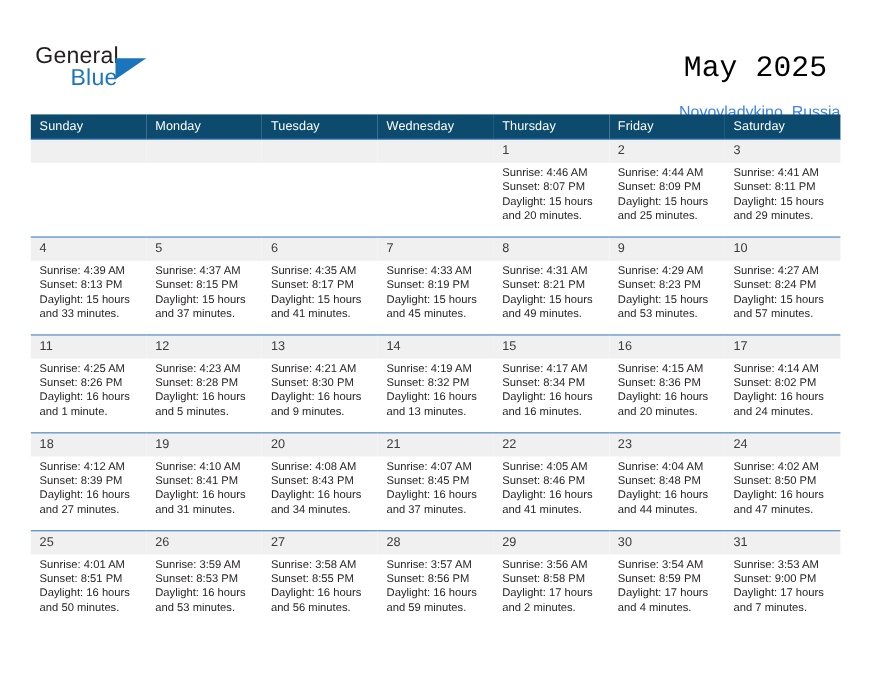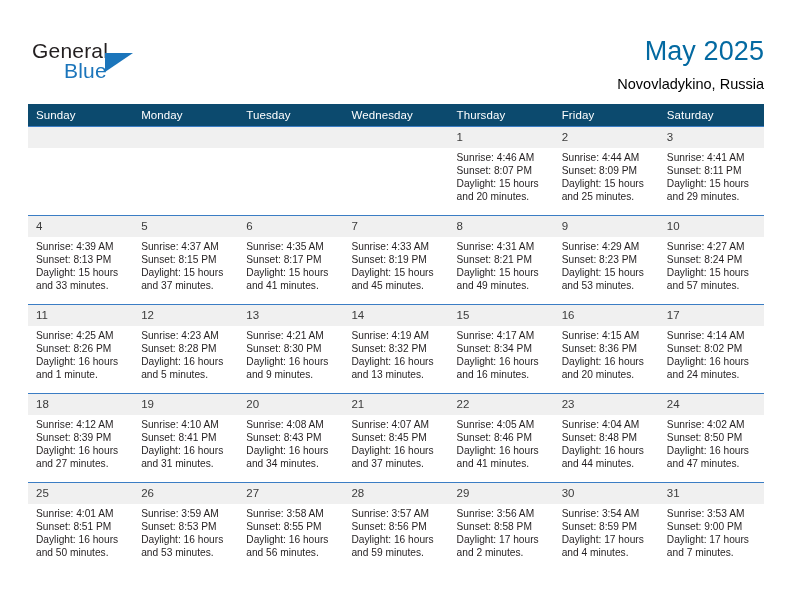--- a/index.html
+++ b/index.html
@@ -63,29 +63,30 @@
   }
 
   .titles {
     position: absolute;
     right: 0;
     top: 0;
     text-align: right;
   }
   .cal-title {
     font-size: 27px;
-    color: #0369a1;
+    color: #000000;
     line-height: 34px;
     font-weight: normal;
-    margin: 0;
+    margin: 12px;
     letter-spacing: 0.1px;
+    font-family: Liberation Mono, monospace;
   }
   .cal-sub {
     font-size: 14.5px;
-    color: #000000;
+    color: #3b82f6;
     line-height: 20px;
     margin: 6px 0 0 0;
     font-weight: normal;
   }
 
   
   .cal {
     position: absolute;
     left: 28px;
     top: 104px;

